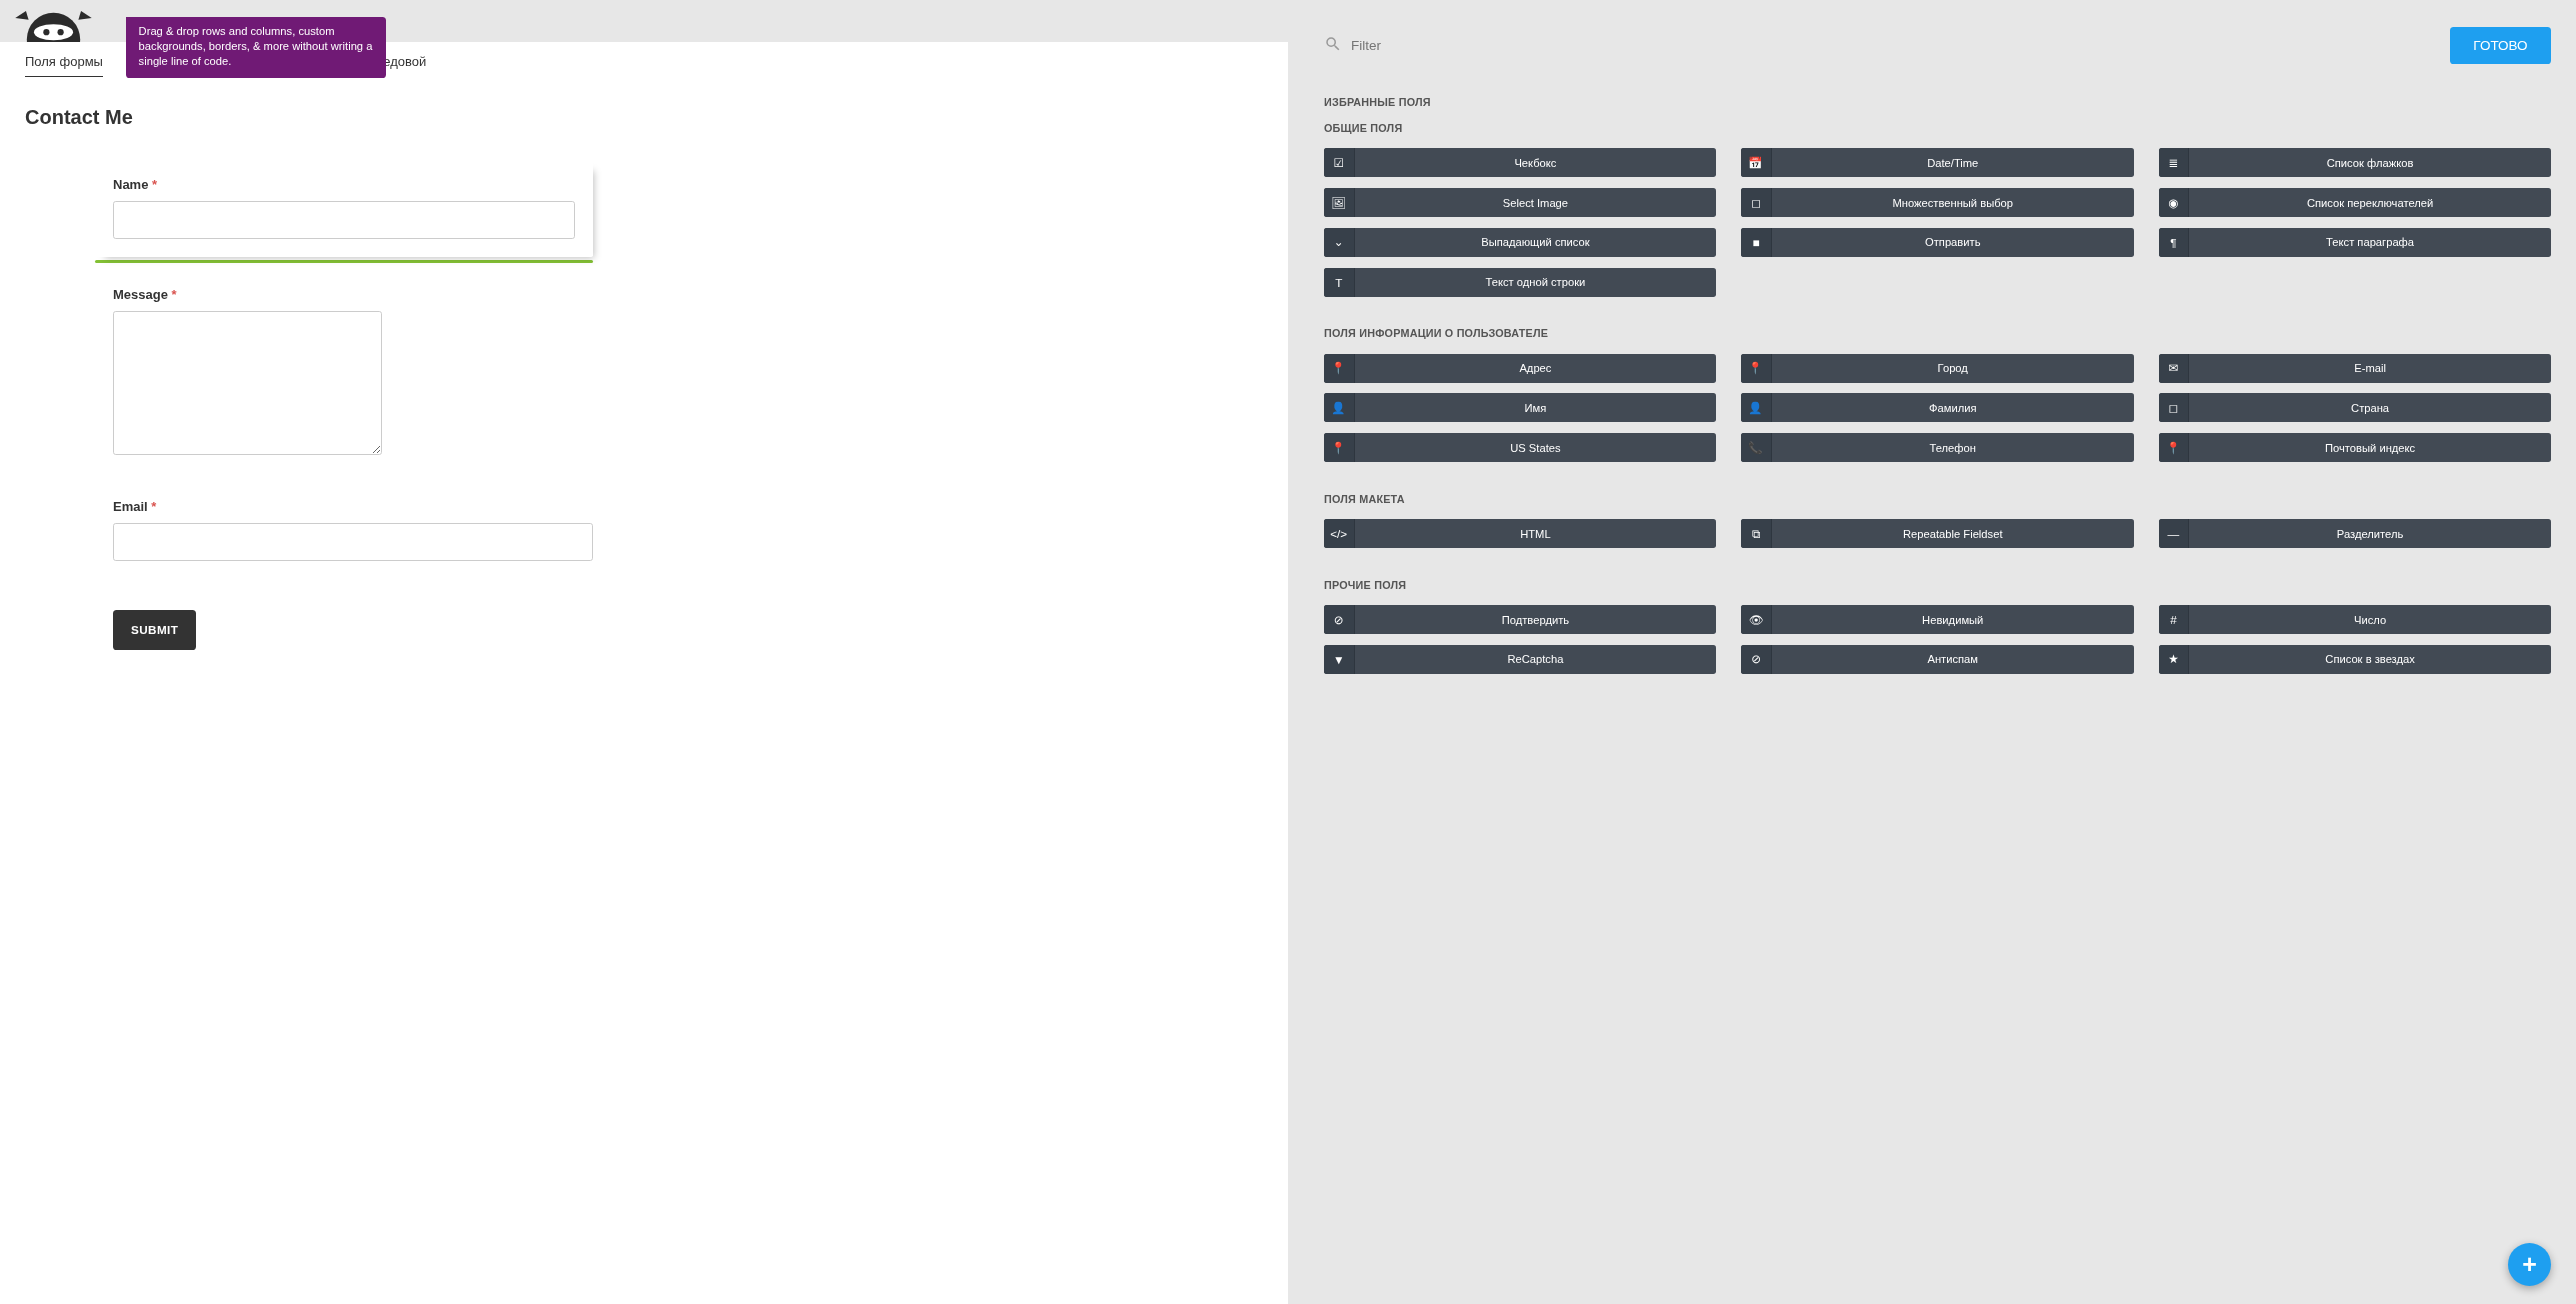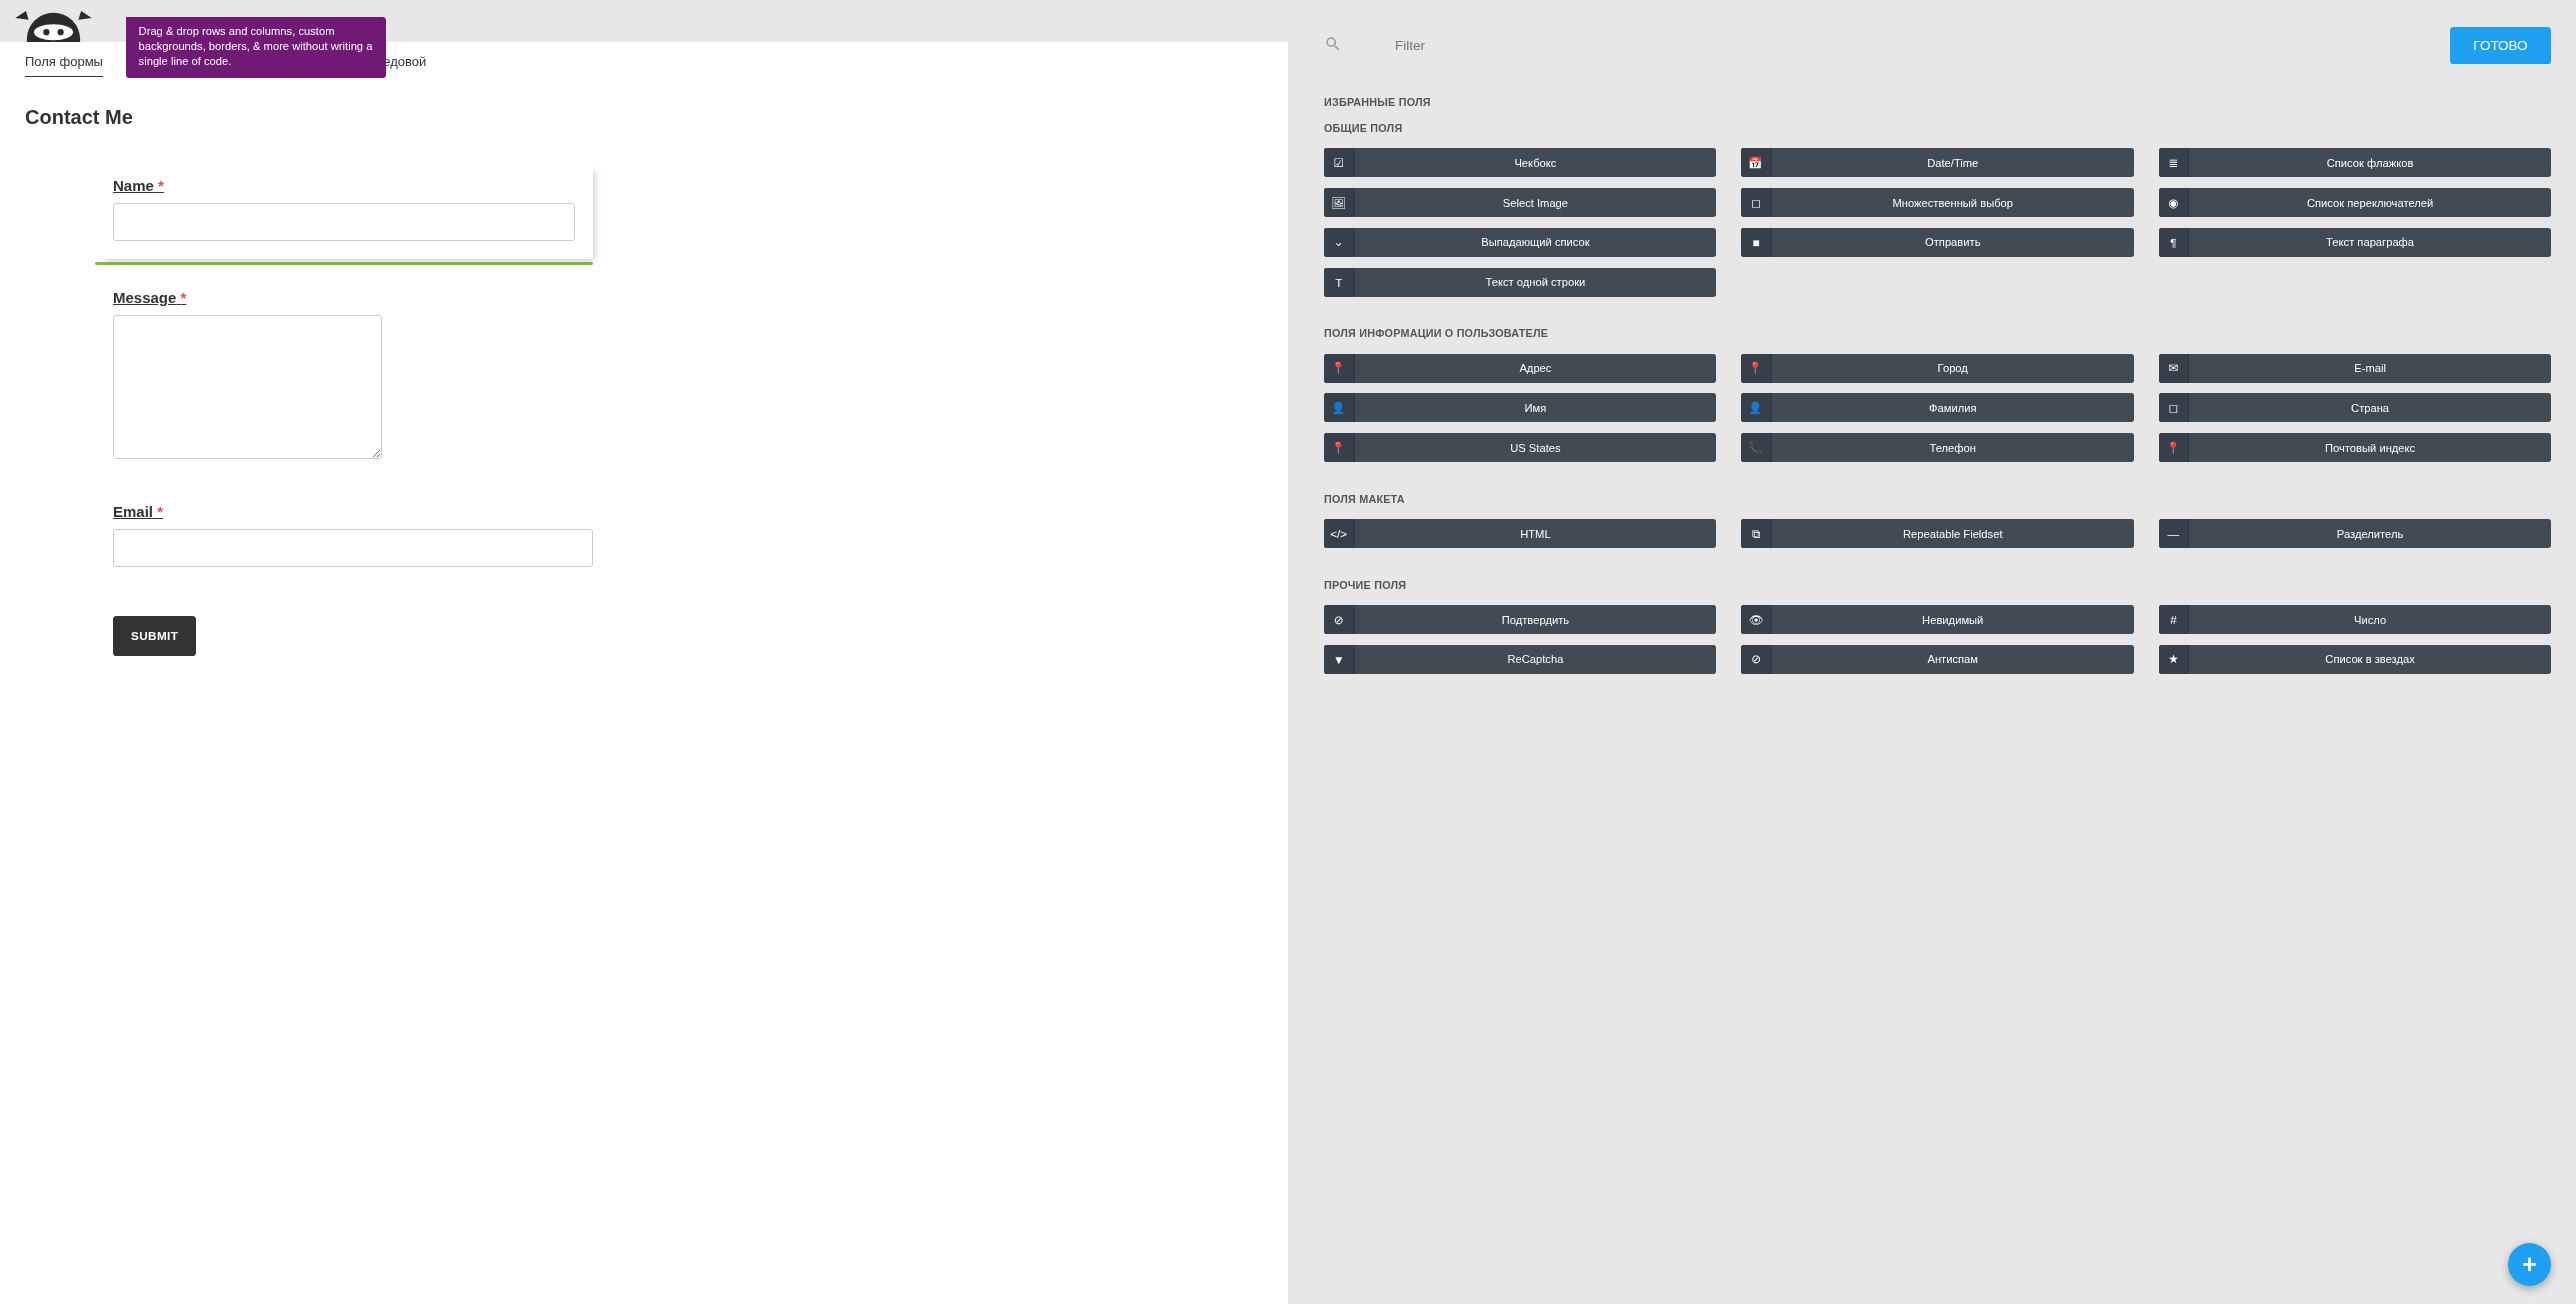--- a/index.html
+++ b/index.html
@@ -16,33 +16,33 @@
 .tab { font-size: 13px; color: #333; padding-bottom: 7.2px; cursor: pointer; }
 .tab.active { border-bottom: 1.8px solid #333; font-weight: 500; }
 
 .form-title { font-size: 20px; font-weight: 700; padding: 0 0 0 25px; margin-bottom: 32px; }
 
 .form-area { padding: 0 0 0 113px; width: 593px; }
 .form-field { margin-bottom: 23.4px; }
 .form-field.selected { background: #fff; border-radius: 1.8px; box-shadow: 5.4px 5.4px 7.2px -4.5px rgba(0,0,0,0.25); padding: 16px 18px 18px 18px; margin: 0 0 0 -18px; position: relative; }
 .selected-underline { height: 3.6px; background: #84c135; margin: 2.7px 0 23.4px -18px; border-radius: 1.8px; }
 .form-field.space-below { margin-bottom: 40px; }
-.field-label { font-weight: 700; font-size: 15px; margin-bottom: 9px; display: block; text-decoration: underline; }
+.field-label { font-weight: 700; font-size: 13px; margin-bottom: 9px; display: block; }
 .req { color: #d9534f; }
 .text-input { width: 100%; height: 38px; border: 0.9px solid #ccc; border-radius: 2.7px; padding: 7.2px; font-size: 12.6px; }
 .textarea-input { width: 56%; height: 144px; border: 0.9px solid #ccc; border-radius: 2.7px; padding: 7.2px; font-size: 12.6px; resize: both; }
 
 .submit-btn { background: #333; color: #fff; border: none; padding: 13.5px 18px; font-size: 11.7px; font-weight: 700; letter-spacing: 0.4px; border-radius: 3.6px; cursor: pointer; margin-top: 9px; }
 
 
 .right-panel { width: 50%; background: #e7e7e7; padding: 27px 25px 90px 36px; position: relative; }
 
 .right-top { display: flex; align-items: center; gap: 18px; margin-bottom: 32px; }
 .filter-wrap { display: flex; align-items: center; gap: 9px; flex: 1; }
-.filter-input { border: none; background: transparent; font-size: 13.5px; color: #888; outline: none; width: 100%; margin-left: 44px; }
+.filter-input { border: none; background: transparent; font-size: 13.5px; color: #888; outline: none; width: 100%; }
 .done-btn { background: #1e9ff0; color: #fff; border: none; padding: 10.8px 23.4px; font-size: 13.5px; font-weight: 500; border-radius: 3.6px; cursor: pointer; }
 
 .section-label { font-size: 10.8px; font-weight: 700; color: #555; letter-spacing: 0.2px; margin-bottom: 14.4px; margin-top: 14px; }
 .section-block { margin-bottom: 30.5px; }
 
 .field-grid { display: grid; grid-template-columns: repeat(3, 1fr); gap: 10.8px 25px; }
 .field-tile { background: #424a54; color: #fff; border-radius: 2.7px; display: flex; align-items: stretch; height: 29px; cursor: grab; overflow: hidden; }
 .field-tile .tile-icon { width: 30.5px; background: #37404a; display: flex; align-items: center; justify-content: center; font-size: 11.7px; border-right: 0.9px solid rgba(0,0,0,0.15); }
 .field-tile .tile-label { flex: 1; display: flex; align-items: center; justify-content: center; font-size: 11.2px; text-align: center; }
 

